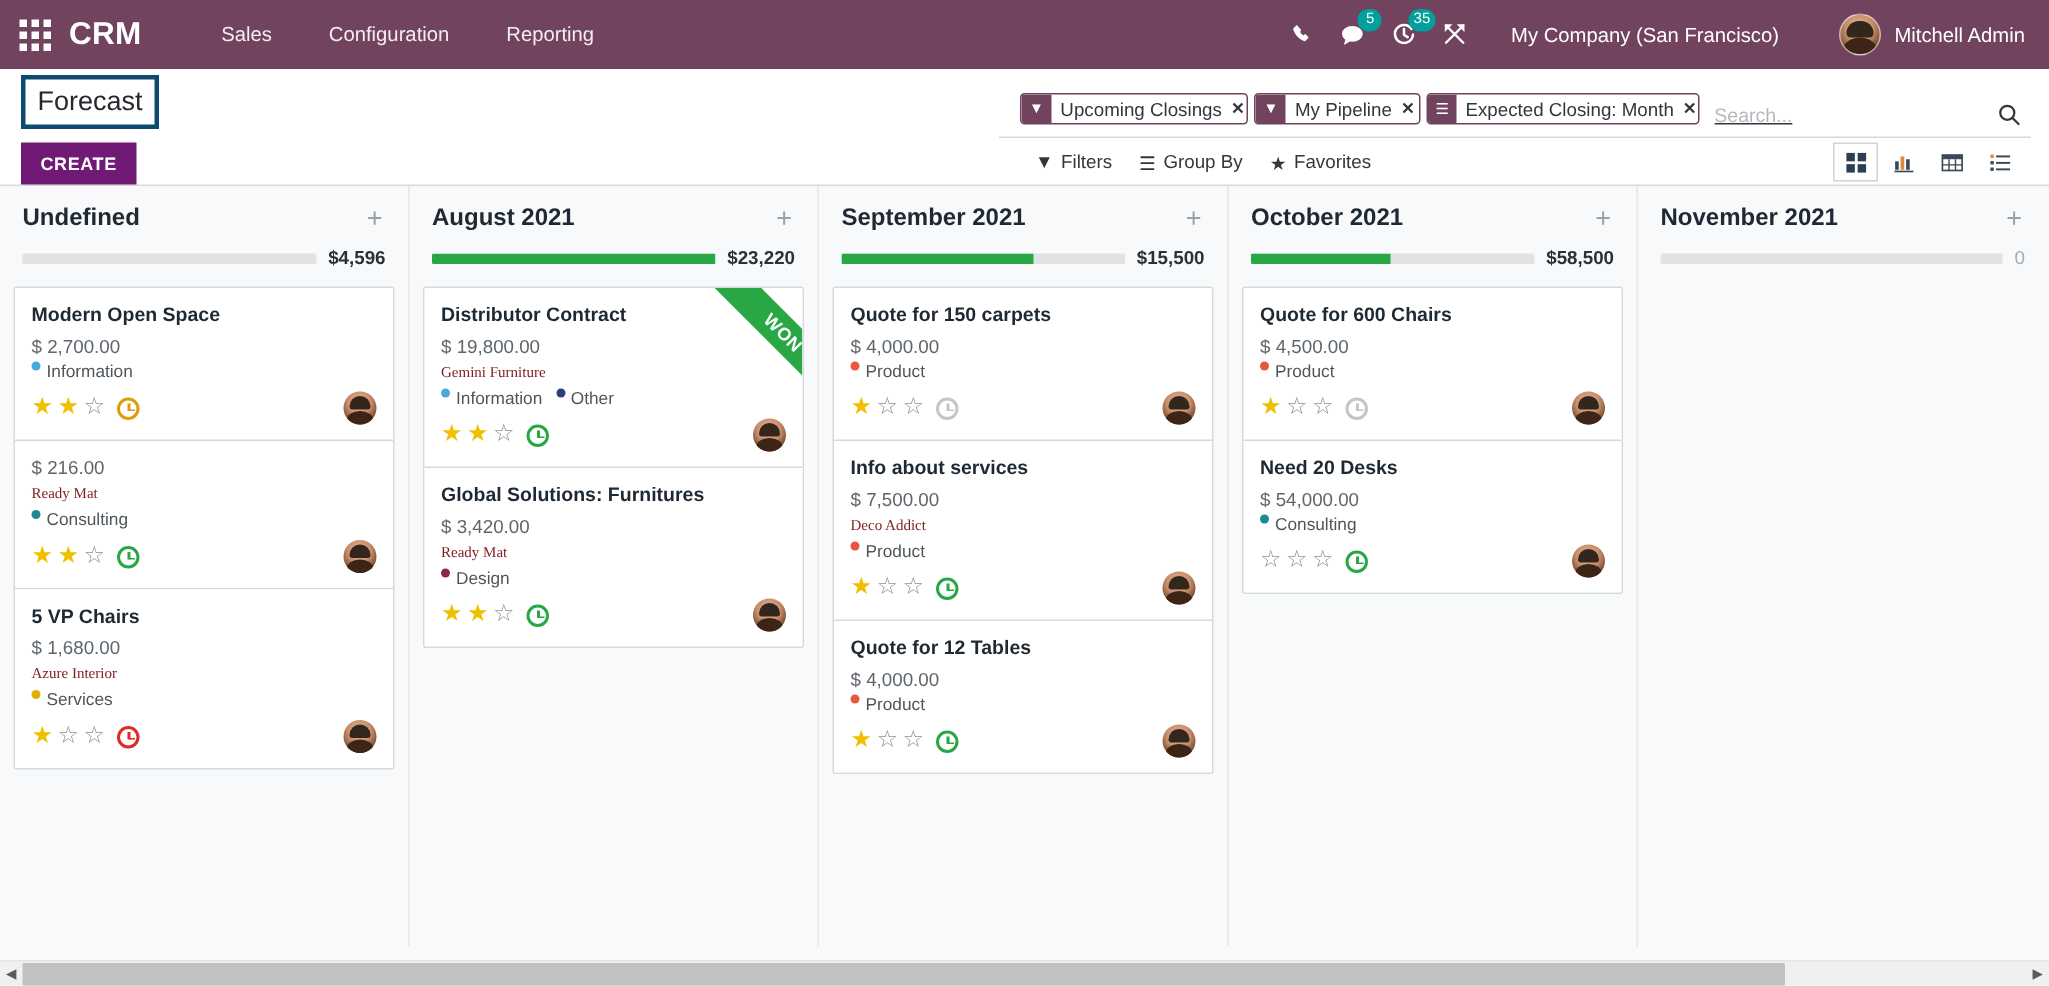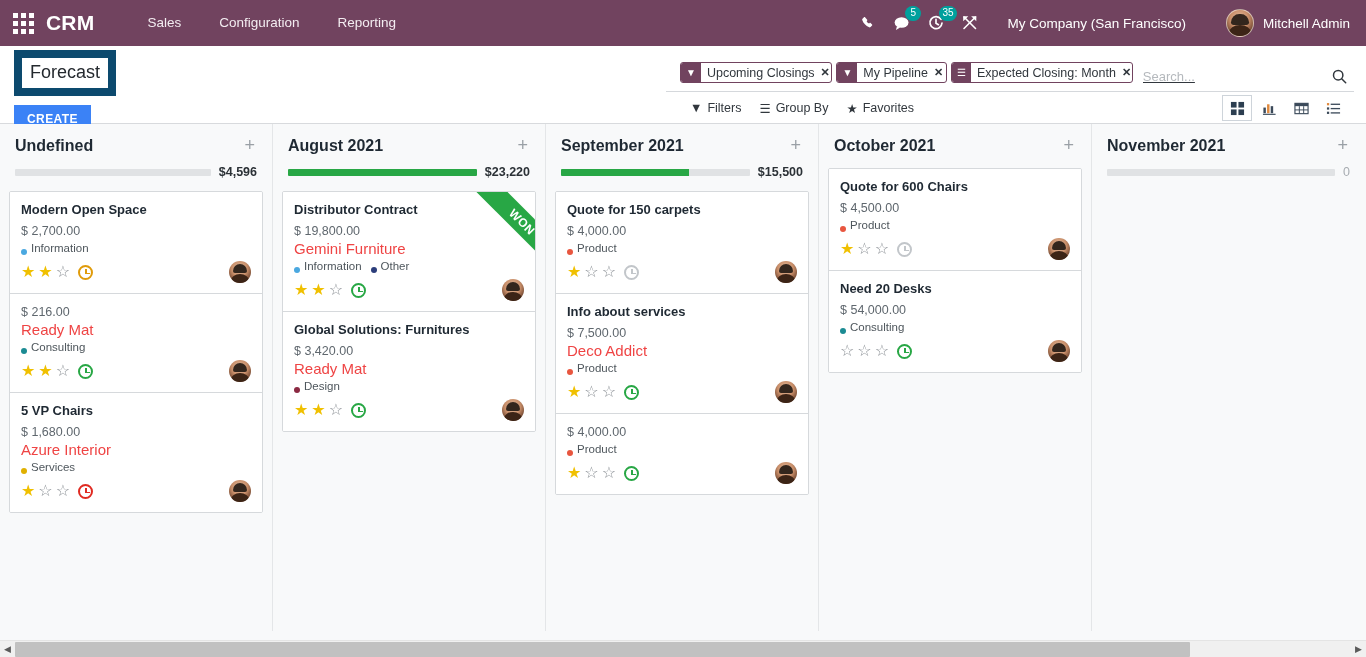--- a/index.html
+++ b/index.html
@@ -104,35 +104,35 @@
   .control-panel {
     background: #fff;
     border-bottom: 1px solid #D8DADD;
     position: relative;
     height: 78px;
   }
   .cp-left {
     position: absolute; left: 14px; top: 4px;
   }
   .breadcrumb-box {
-    border: 8px solid #0c4a6e;
+    border: 3px solid #0c4a6e;
     display: inline-block;
     padding: 3px 8px 5px 8px;
     background: #fff;
   }
   .page-title {
     font-size: 18px;
     color: #24292E;
     line-height: 22px;
     white-space: nowrap;
   }
   .create-btn {
     margin-top: 9px;
     display: inline-block;
-    background: #3b82f6;
+    background: #701a75;
     color: #fff;
     font-size: 12px;
     font-weight: bold;
     letter-spacing: .4px;
     padding: 7px 13px 7px 13px;
     border: none;
     border-radius: 0;
     cursor: pointer;
     font-family: "Liberation Sans", sans-serif;
   }
@@ -298,32 +298,33 @@
     line-height: 16px;
     margin-bottom: 5px;
   }
   .kcard-amount {
     font-size: 12.5px;
     color: #5F676E;
     line-height: 16px;
     margin-bottom: 2px;
   }
   .kcard-partner {
-    font-size: 15px;
-    color: #ef4444;
+    font-size: 10px;
+    color: #7f1d1d;
     line-height: 16px;
     margin-bottom: 2px;
+    font-family: Liberation Serif, serif;
   }
   .kcard-tags {
     display: flex; align-items: center; gap: 9px;
     margin-bottom: 4px;
     flex-wrap: wrap;
   }
   .ktag {
-    display: flex; align-items: flex-end; gap: 4px;
+    display: flex; align-items: flex-start; gap: 4px;
     font-size: 11.5px;
     color: #4E565C;
     line-height: 14px;
   }
   .ktag .dot {
     width: 6px; height: 6px; border-radius: 50%;
     flex: none;
   }
   .kcard-footer {
     display: flex; align-items: center;
@@ -765,20 +766,21 @@
             <span class="stars">
               <span class="star on">★</span>
               <span class="star off">☆</span>
               <span class="star off">☆</span>
             </span>
             <span class="clock green"></span>
             <span class="kavatar"></span>
           </div>
         </div>
         <div class="kcard">
+          <div class="kcard-title">Quote for 12 Tables</div>
           <div class="kcard-amount">$ 4,000.00</div>
           <div class="kcard-tags">
             <span class="ktag">
               <span class="dot" style="background:#E8563F"></span>
               <span>Product</span>
             </span>
           </div>
           <div class="kcard-footer">
             <span class="stars">
               <span class="star on">★</span>
@@ -788,20 +790,26 @@
             <span class="clock green"></span>
             <span class="kavatar"></span>
           </div>
         </div>
       </div>
     </div>
     <div class="kcol">
       <div class="kcol-header">
         <div class="kcol-title">October 2021</div>
         <div class="kcol-plus">+</div>
+      </div>
+      <div class="kcol-progress">
+        <div class="pbar">
+          <div class="pbar-fill" style="width:49%"></div>
+        </div>
+        <div class="pcount">$58,500</div>
       </div>
       <div class="kcol-cards">
         <div class="kcard">
           <div class="kcard-title">Quote for 600 Chairs</div>
           <div class="kcard-amount">$ 4,500.00</div>
           <div class="kcard-tags">
             <span class="ktag">
               <span class="dot" style="background:#E8563F"></span>
               <span>Product</span>
             </span>

